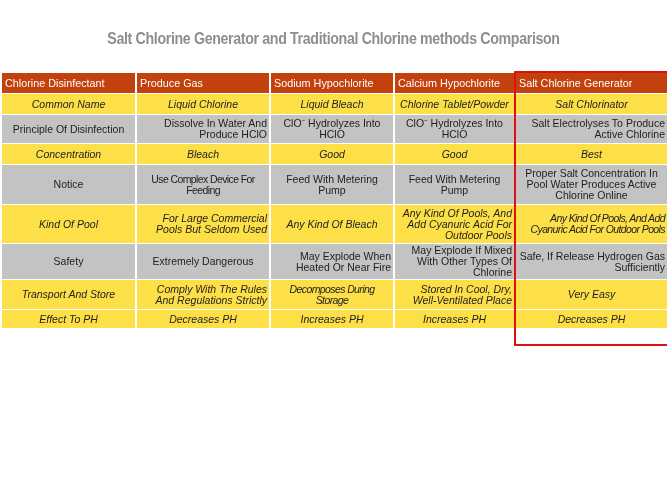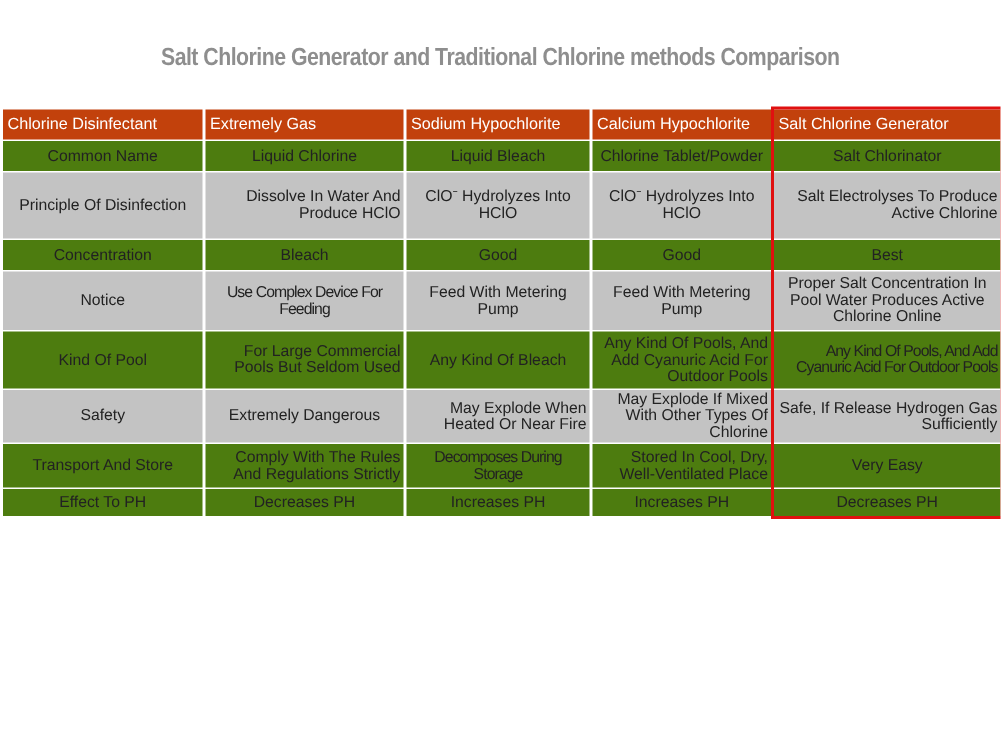--- a/index.html
+++ b/index.html
@@ -15,21 +15,21 @@
     table-layout: fixed; width: 669px;
     font-size: 10.5px; color: #222;
   }
   table.cmp th {
     background: #c2410c; color: #ffffff; font-weight: normal;
     height: 20px; padding: 0 3px; text-align: left; font-size: 10.8px;
   }
   table.cmp td {
     padding: 1px 2px; line-height: 11px; vertical-align: middle;
   }
-  tr.light td { background: #4d7c0f; }
+  tr.light td { background: #fde047; font-style: italic; }
   tr.dark td { background: #c3c3c3; }
   td.center { text-align: center; }
   td.left { text-align: right; }
   .highlight {
     position: absolute; left: 514px; top: 71px; width: 151px; height: 271px;
     border: 2px solid #e01010; pointer-events: none;
   }
   .condensed { letter-spacing: -0.6px; }
 </style>
 </head>
@@ -41,35 +41,35 @@
   <colgroup>
     <col style="width:133px">
       <col style="width:132px">
       <col style="width:122px">
       <col style="width:119px">
       <col style="width:151px">
   </colgroup>
   <thead>
     <tr>
       <th>Chlorine Disinfectant</th>
-      <th>Extremely Gas</th>
+      <th>Produce Gas</th>
       <th>Sodium Hypochlorite</th>
       <th>Calcium Hypochlorite</th>
       <th>Salt Chlorine Generator</th>
     </tr>
   </thead>
   <tbody>
     <tr class="light" style="height:20px">
       <td class="center">Common Name</td>
       <td class="center">Liquid Chlorine</td>
       <td class="center">Liquid Bleach</td>
       <td class="center">Chlorine Tablet/Powder</td>
       <td class="center">Salt Chlorinator</td>
     </tr>
-    <tr class="dark" style="height:44px">
+    <tr class="dark" style="height:28px">
       <td class="center">Principle Of Disinfection</td>
       <td class="left">Dissolve In Water And Produce HClO</td>
       <td class="center">ClO⁻ Hydrolyzes Into HClO</td>
       <td class="center">ClO⁻ Hydrolyzes Into HClO</td>
       <td class="left">Salt Electrolyses To Produce Active Chlorine</td>
     </tr>
     <tr class="light" style="height:20px">
       <td class="center">Concentration</td>
       <td class="center">Bleach</td>
       <td class="center">Good</td>

